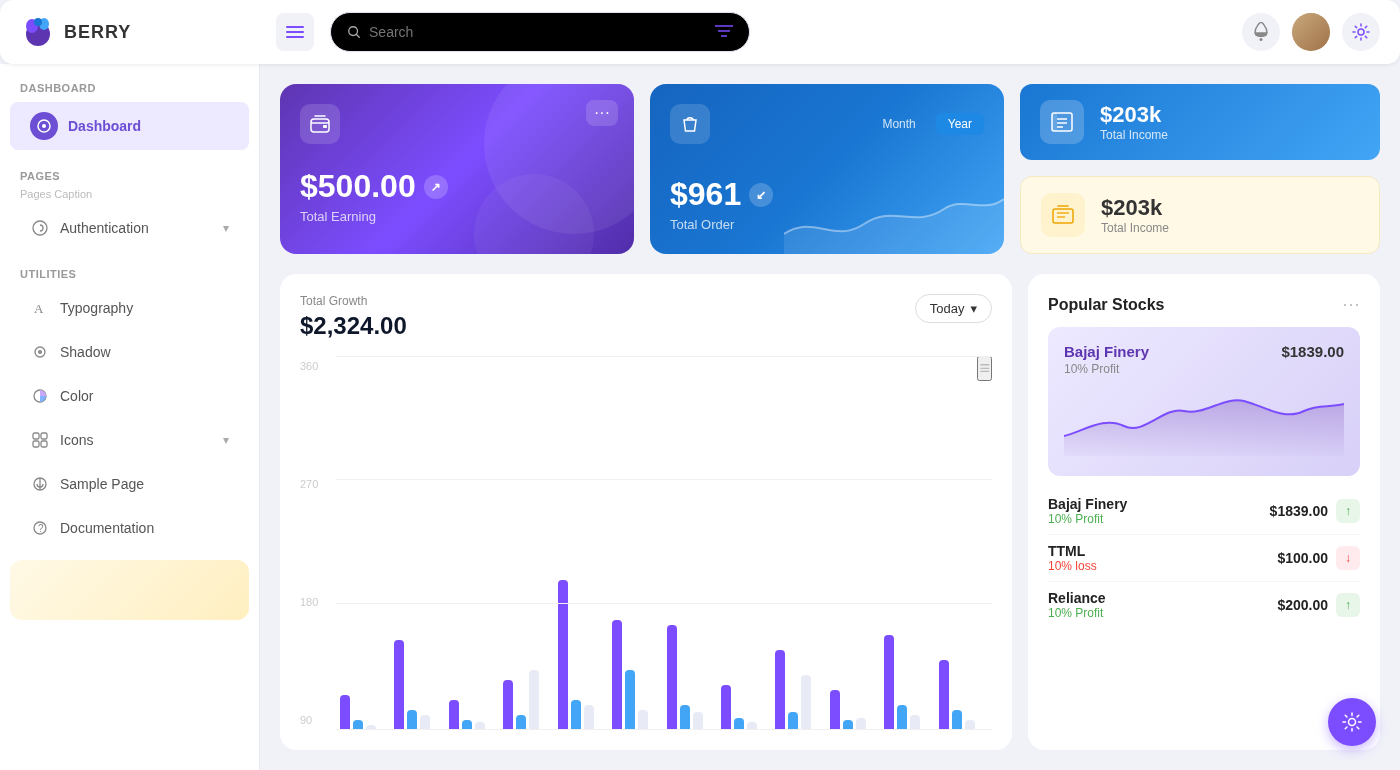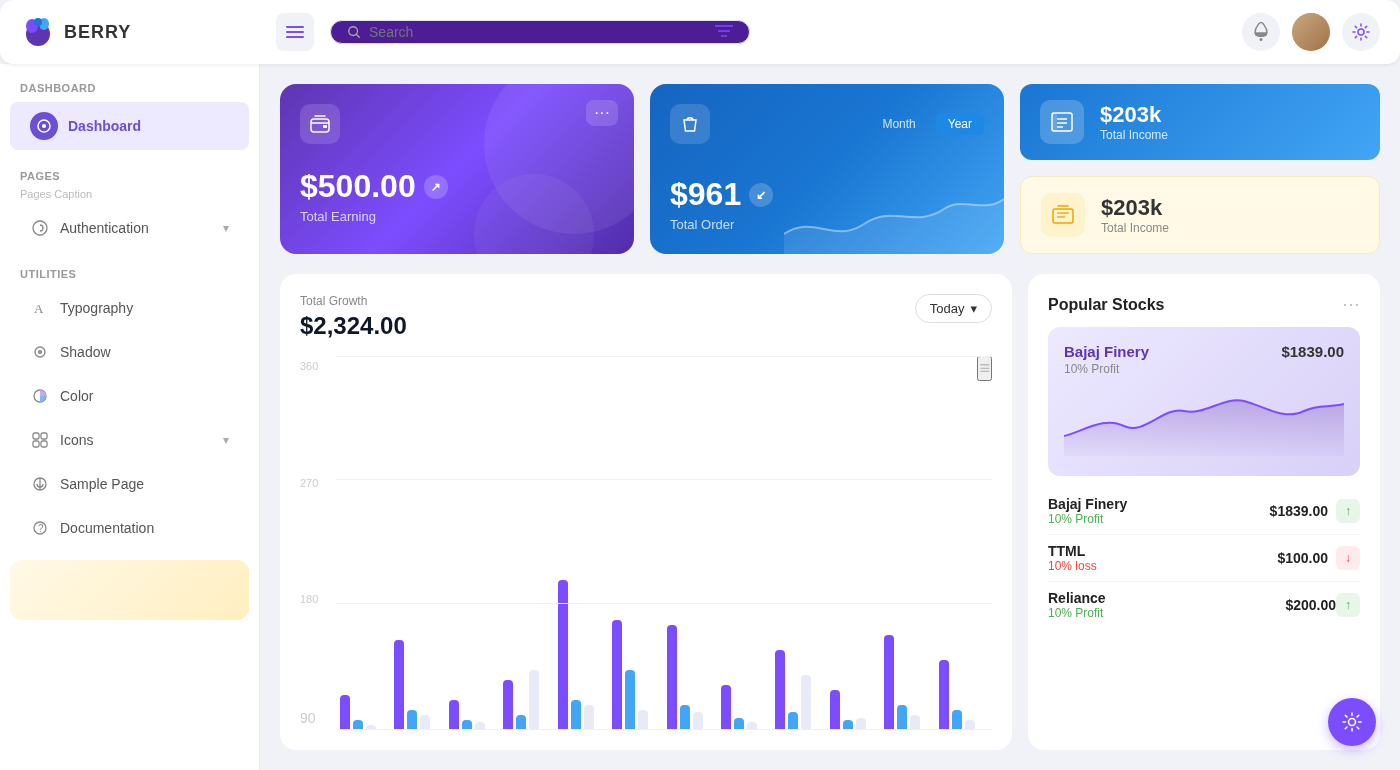--- a/index.html
+++ b/index.html
@@ -8,21 +8,21 @@
     
     .header {
       display: flex; align-items: center; background: #fff;
       height: 64px; padding: 12px 20px; gap: 16px;
       box-shadow: 0 1px 4px rgba(0,0,0,0.08); z-index: 10; border-radius: 13px;
     }
     .logo-area { display: flex; align-items: center; gap: 8px; min-width: 240px; }
     .logo-icon { width: 36px; height: 36px; }
     .logo-text { font-size: 18px; font-weight: 700; color: #333; letter-spacing: 1px; }
     .menu-btn { background: #f0f2f8; border: none; border-radius: 8px; width: 38px; height: 38px; cursor: pointer; display: flex; align-items: center; justify-content: center; }
-    .search-bar { flex: 1; max-width: 420px; display: flex; align-items: center; background: #4c1d95; border-radius: 24px; padding: 0 16px; gap: 8px; height: 24px; border: 1px solid #e0e3ef; }
+    .search-bar { flex: 1; max-width: 420px; display: flex; align-items: center; background: #000000; border-radius: 24px; padding: 0 16px; gap: 8px; height: 40px; border: 1px solid #e0e3ef; }
     .search-bar input { border: none; background: transparent; outline: none; font-size: 14px; color: #888; width: 100%; }
     .search-filter { background: none; border: none; cursor: pointer; color: #7c6fd4; }
     .header-right { margin-left: auto; display: flex; align-items: center; gap: 12px; }
     .notif-btn { background: #f0f2f8; border: none; border-radius: 50%; width: 38px; height: 38px; display: flex; align-items: center; justify-content: center; cursor: pointer; }
     .avatar { width: 38px; height: 38px; border-radius: 50%; background: #c9a87c; overflow: hidden; display: flex; align-items: center; justify-content: center; cursor: pointer; }
     .avatar-img { width: 38px; height: 38px; border-radius: 50%; background: linear-gradient(135deg, #c9a87c, #a0724a); }
     .settings-btn { background: #f0f2f8; border: none; border-radius: 50%; width: 38px; height: 38px; display: flex; align-items: center; justify-content: center; cursor: pointer; color: #7c6fd4; }
 
     
     .main-layout { display: flex; flex: 1; overflow: hidden; }
@@ -375,21 +375,21 @@
             <span>Today</span>
             <span>▾</span>
           </button>
         </div>
         <div class="chart-area" style="position:relative;flex:1;">
           <button class="chart-hamburger">≡</button>
           <div style="position:absolute;left:0;top:0;bottom:0;display:flex;flex-direction:column;justify-content:space-between;padding-bottom:4px;padding-top:4px;">
             <span style="font-size:11px;color:#ccc;">360</span>
             <span style="font-size:11px;color:#ccc;">270</span>
             <span style="font-size:11px;color:#ccc;">180</span>
-            <span style="font-size:14px;color:#ccc;">90</span>
+            <span style="font-size:11px;color:#ccc;">90</span>
           </div>
 
           <div style="position:absolute;left:36px;right:0;top:0;bottom:0;">
             <div style="position:absolute;top:0;left:0;right:0;border-top:1px solid #f0f0f0;"></div>
             <div style="position:absolute;top:33%;left:0;right:0;border-top:1px solid #f0f0f0;"></div>
             <div style="position:absolute;top:66%;left:0;right:0;border-top:1px solid #f0f0f0;"></div>
             <div style="position:absolute;bottom:0;left:0;right:0;border-top:1px solid #f0f0f0;"></div>
 
             <div style="display:flex;align-items:flex-end;height:100%;gap:5px;padding:4px 4px 0;">
               <div class="bar-group">
@@ -499,21 +499,21 @@
             <div style="display:flex;align-items:center;gap:8px;">
               <span class="stock-price">$100.00</span>
               <div class="stock-badge badge-red">↓</div>
             </div>
           </div>
           <div class="stock-row">
             <div>
               <div class="stock-name">Reliance</div>
               <div class="stock-profit-label stock-profit-green">10% Profit</div>
             </div>
-            <div style="display:flex;align-items:center;justify-content:flex-end;">
+            <div style="display:flex;align-items:center;gap:8px;justify-content:flex-end;">
               <span class="stock-price">$200.00</span>
               <div class="stock-badge badge-green">↑</div>
             </div>
           </div>
         </div>
       </div>
     </div>
   </main>
 </div>
 

